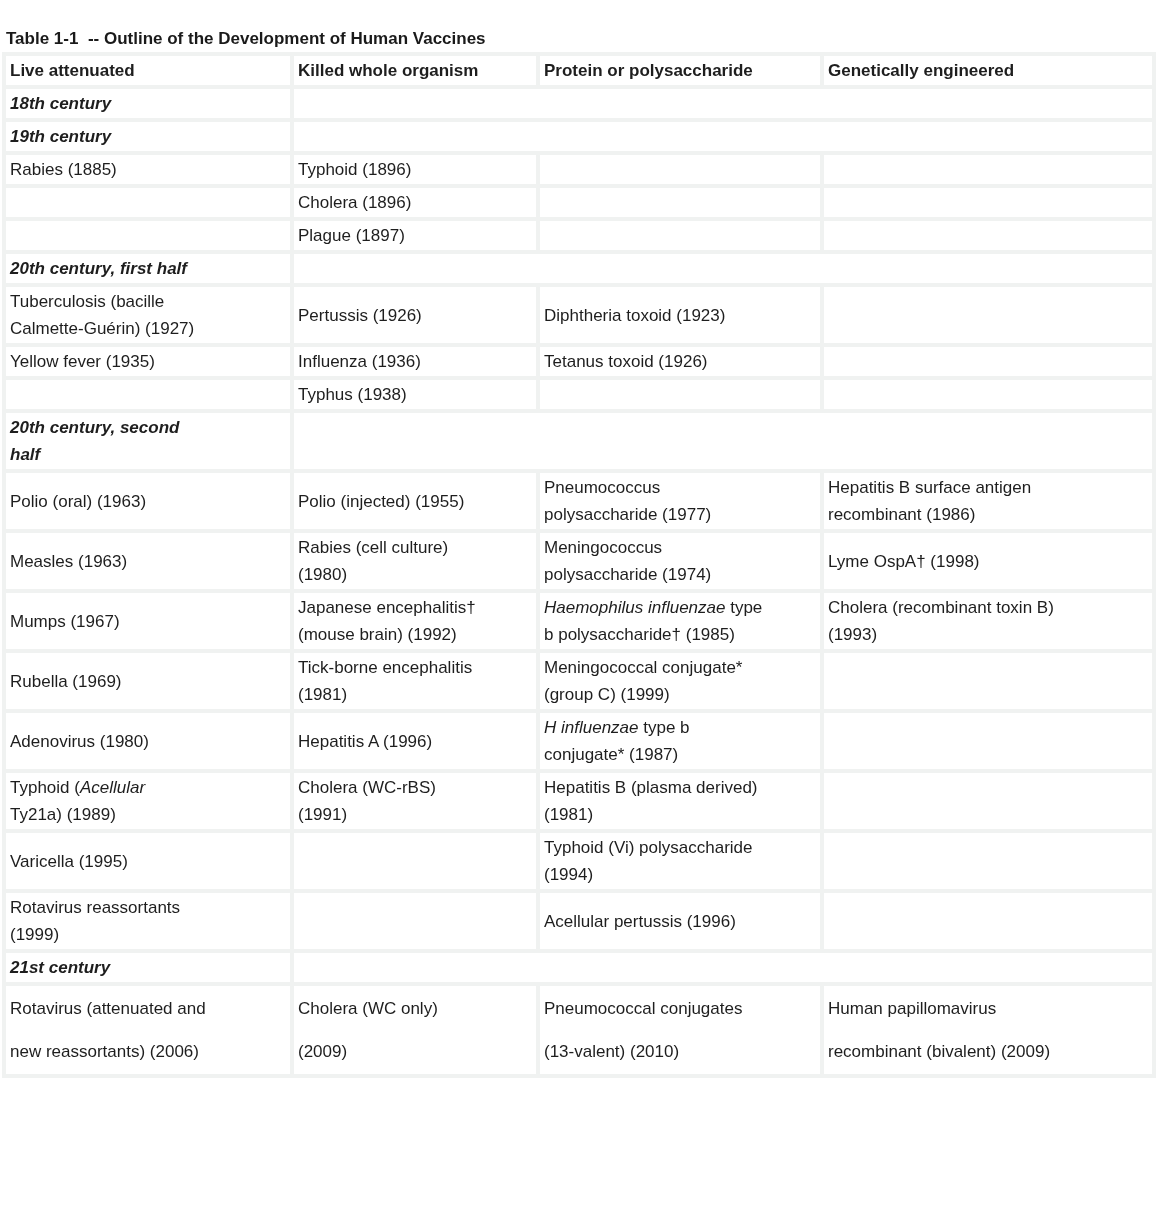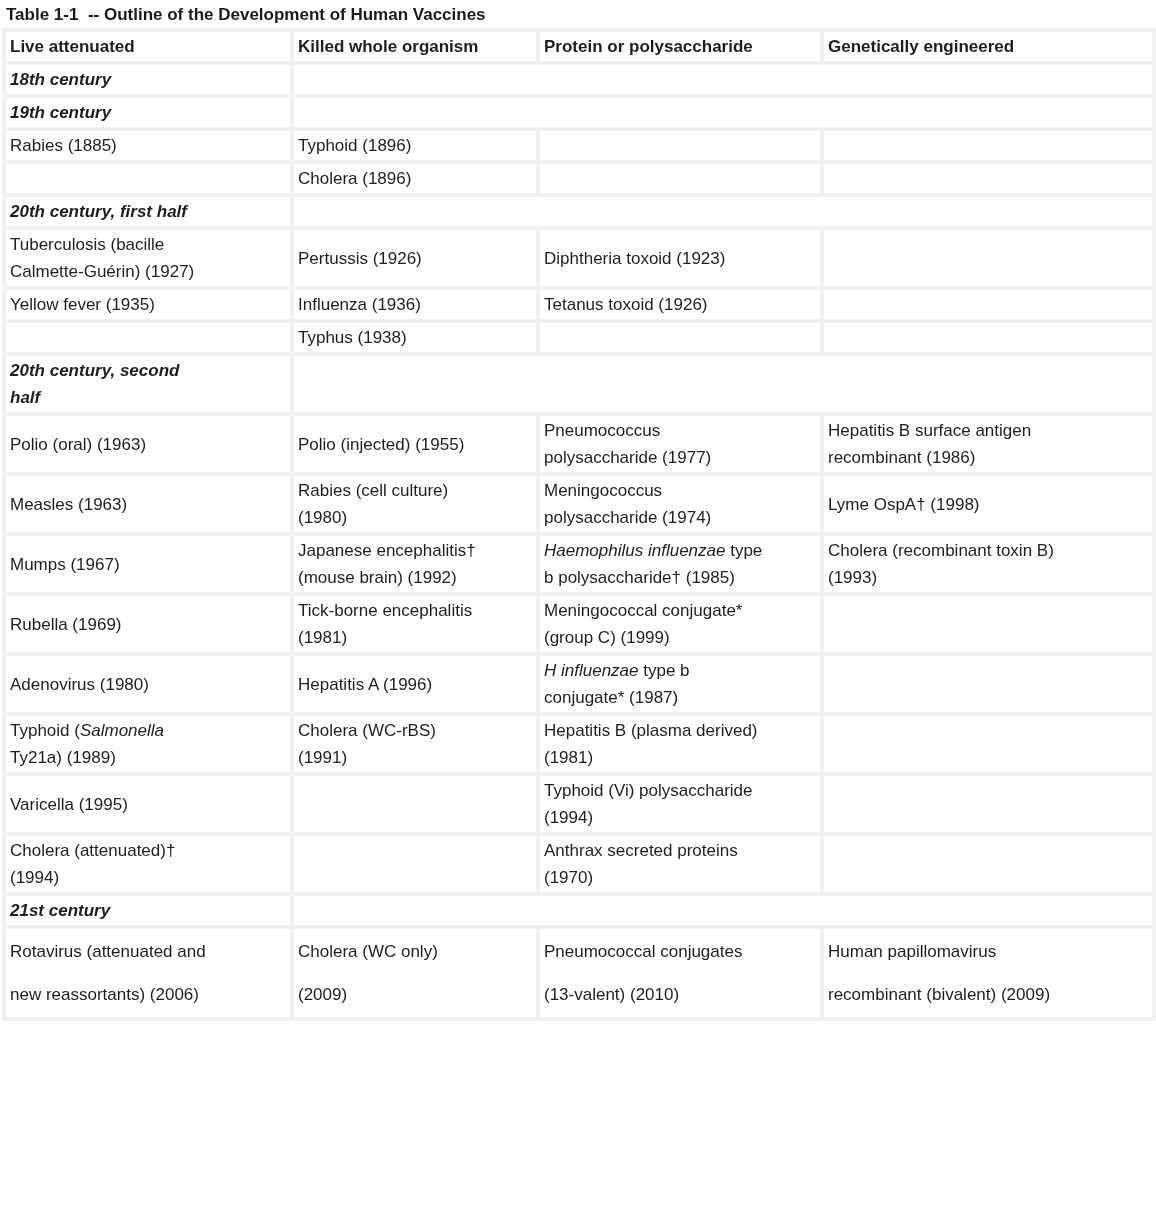--- a/index.html
+++ b/index.html
@@ -12,20 +12,21 @@
     background: #ffffff;
     font-family: "Liberation Sans", "DejaVu Sans", sans-serif;
     color: #1e1e1e;
   }
   .table-title {
     font-size: 17px;
     font-weight: 700;
     padding: 5px 0 3px 6px;
     white-space: nowrap;
     color: #1a1a1a;
+    margin-top: 24px;
   }
   table.vaccine-table {
     border-collapse: collapse;
     table-layout: fixed;
     width: 1150px;
     margin-left: 2px;
   }
   table.vaccine-table td {
     border: 4px solid #f0f2f1;
     padding: 1px 3px 1px 4px;
@@ -74,20 +75,26 @@
           <td>Typhoid (1896)</td>
           <td></td>
           <td></td>
         </tr>
         <tr class="data-row">
           <td></td>
           <td>Cholera (1896)</td>
           <td></td>
           <td></td>
         </tr>
+        <tr class="data-row">
+          <td></td>
+          <td>Plague (1897)</td>
+          <td></td>
+          <td></td>
+        </tr>
         <tr class="section-row">
           <td>20th century, first half</td>
           <td colspan="3"></td>
         </tr>
         <tr class="data-row">
           <td>Tuberculosis (bacille<br>Calmette-Guérin) (1927)</td>
           <td>Pertussis (1926)</td>
           <td>Diphtheria toxoid (1923)</td>
           <td></td>
         </tr>
@@ -131,35 +138,35 @@
           <td>Meningococcal conjugate*<br>(group C) (1999)</td>
           <td></td>
         </tr>
         <tr class="data-row">
           <td>Adenovirus (1980)</td>
           <td>Hepatitis A (1996)</td>
           <td><i>H influenzae</i> type b<br>conjugate* (1987)</td>
           <td></td>
         </tr>
         <tr class="data-row">
-          <td>Typhoid (<i>Salmonella</i><br>Ty21a) (1989)</td>
+          <td>Typhoid (<i>Acellular</i><br>Ty21a) (1989)</td>
           <td>Cholera (WC-rBS)<br>(1991)</td>
           <td>Hepatitis B (plasma derived)<br>(1981)</td>
           <td></td>
         </tr>
         <tr class="data-row">
           <td>Varicella (1995)</td>
           <td></td>
           <td>Typhoid (Vi) polysaccharide<br>(1994)</td>
           <td></td>
         </tr>
         <tr class="data-row">
-          <td>Cholera (attenuated)†<br>(1994)</td>
+          <td>Rotavirus reassortants<br>(1999)</td>
           <td></td>
-          <td>Anthrax secreted proteins<br>(1970)</td>
+          <td>Acellular pertussis (1996)</td>
           <td></td>
         </tr>
         <tr class="section-row">
           <td>21st century</td>
           <td colspan="3"></td>
         </tr>
         <tr class="data-row spaced-row">
           <td>Rotavirus (attenuated and<br>new reassortants) (2006)</td>
           <td>Cholera (WC only)<br>(2009)</td>
           <td>Pneumococcal conjugates<br>(13-valent) (2010)</td>

